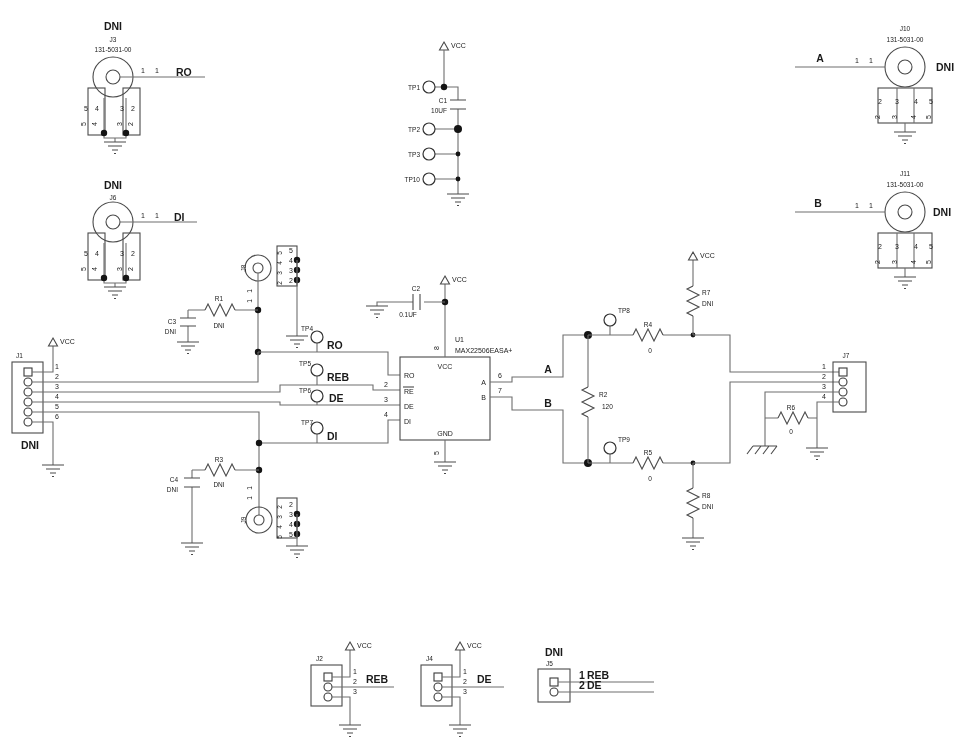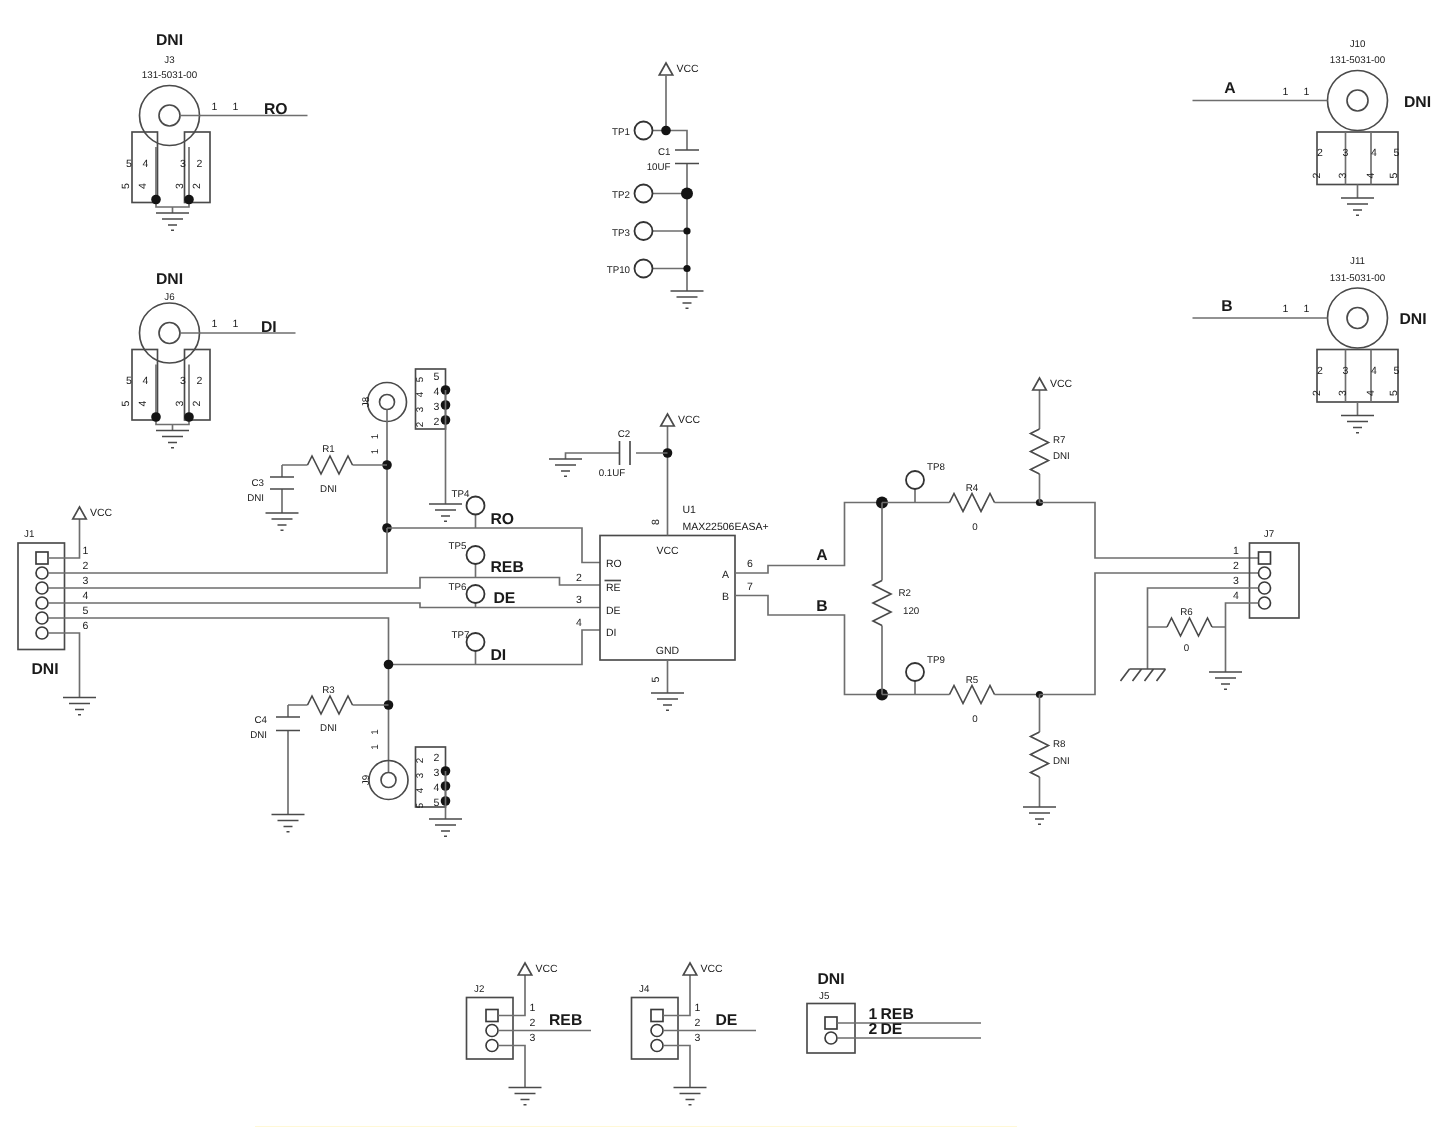--- a/index.html
+++ b/index.html
@@ -1,16 +1,16 @@
 <!DOCTYPE html>
 <html><head>
 <meta charset="utf-8">
 <style>
   html,body{margin:0;padding:0;background:#ffffff;}
-  .stage{width:970px;height:751px;background:#fde047;position:relative;overflow:hidden;}
+  .stage{width:970px;height:751px;background:#e5e5e5;position:relative;overflow:hidden;}
   svg{display:block;}
   text{font-family:"Liberation Sans","DejaVu Sans",sans-serif;fill:#1a1a1a;}
   .t6{font-size:6.5px;}
   .t7{font-size:7px;}
   .sig{font-size:10.5px;font-weight:600;}
   .mid{text-anchor:middle;}
   .end{text-anchor:end;}
   .w{fill:none;stroke:#6e6e6e;stroke-width:1.1;}
   .sym{fill:none;stroke:#4a4a4a;stroke-width:1.1;}
   .pin{fill:#fff;stroke:#3a3a3a;stroke-width:1.1;}

